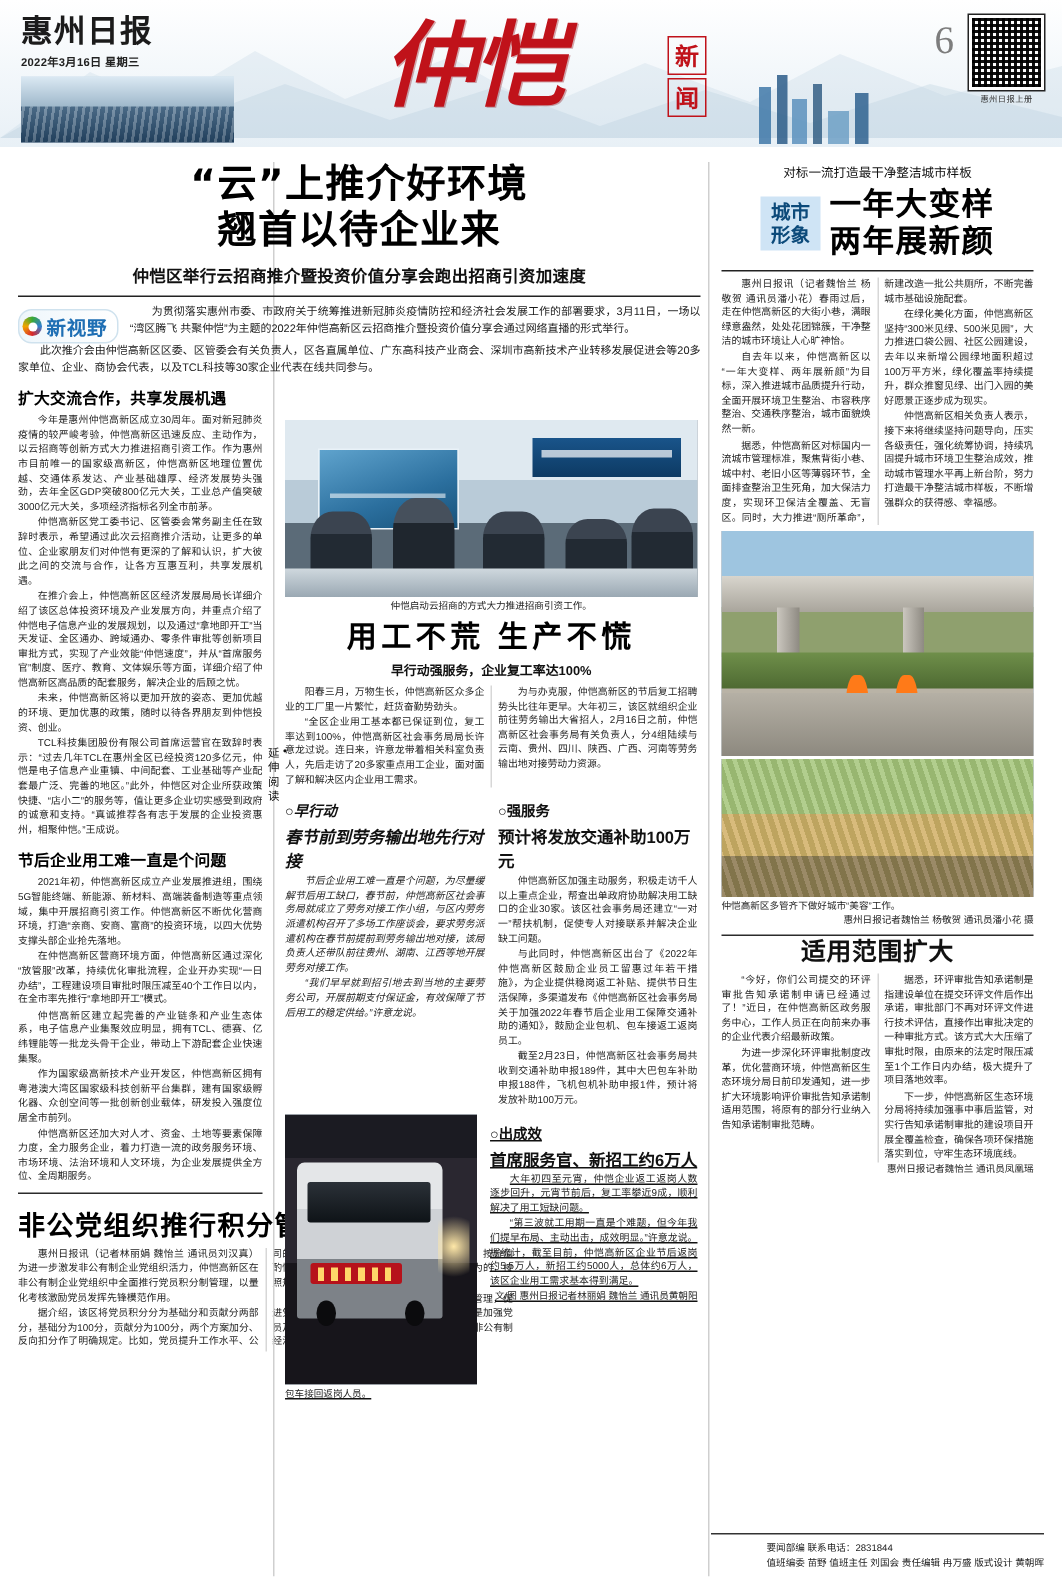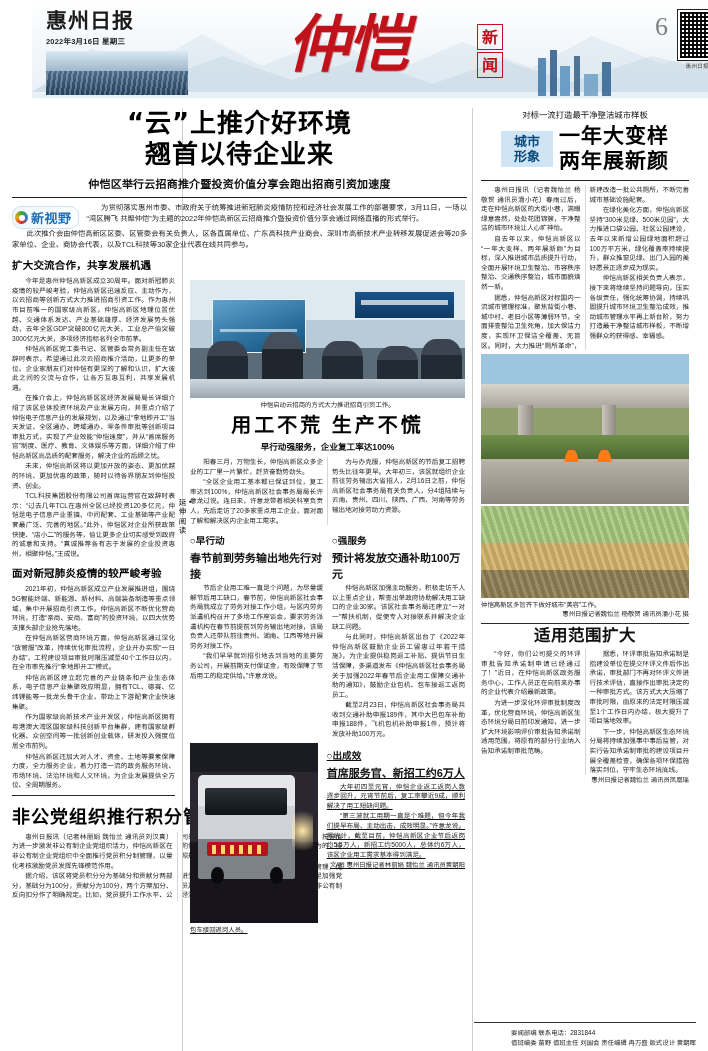--- a/index.html
+++ b/index.html
@@ -6,21 +6,21 @@
   * { box-sizing: border-box; }
   html, body { margin:0; padding:0; }
   body {
     width:708px; height:1051px;
     background:#ffffff;
     font-family:"Liberation Sans","DejaVu Sans",sans-serif;
     color:#111;
     overflow:hidden;
     position:relative;
   }
-  .page { width:708px; height:1051px; position:relative;padding-left:32px; }
+  .page { width:708px; height:1051px; position:relative; }
 
   
   .masthead {
     position:relative; height:98px; width:708px;
     background:linear-gradient(180deg,#ffffff 0%,#f4f8fb 45%,#e8f0f6 100%);
     overflow:hidden;
   }
   .mast-mountains {
     position:absolute; left:0; top:8px; width:708px; height:84px;
     opacity:.55;
@@ -271,21 +271,21 @@
     content:""; position:absolute; inset:0;
     background:repeating-linear-gradient(72deg, rgba(255,255,255,.12) 0 3px, rgba(60,80,30,.14) 3px 7px);
   }
 
   
   .rt-kicker { font-size:8.4px; text-align:center; color:#111; margin-bottom:4px; }
   .badge-head { display:flex; align-items:center; gap:6px; justify-content:center; }
   .sq-badge {
     background:#cfe4f5; color:#0c4a7a; font-weight:bold;
     font-size:13px; line-height:15px; padding:3px 3px; text-align:center;
-    width:52px;
+    width:40px;
   }
   .rt-title {
     font-weight:bold; font-size:21px; line-height:25px; letter-spacing:1px;
     color:#000; font-family:"DejaVu Sans","Liberation Sans",sans-serif;
   }
 
   
   .mid-title {
     font-weight:bold; font-size:20px; line-height:24px; text-align:center;
     letter-spacing:3px; color:#000; margin-top:4px;
@@ -401,21 +401,21 @@
         <div style="margin-top:6px;">
           <div class="sec-head">扩大交流合作，共享发展机遇</div>
           <div class="bodytext">
             <p>今年是惠州仲恺高新区成立30周年。面对新冠肺炎疫情的较严峻考验，仲恺高新区迅速反应、主动作为，以云招商等创新方式大力推进招商引资工作。作为惠州市目前唯一的国家级高新区，仲恺高新区地理位置优越、交通体系发达、产业基础雄厚、经济发展势头强劲，去年全区GDP突破800亿元大关，工业总产值突破3000亿元大关，多项经济指标名列全市前茅。</p>
             <p>仲恺高新区党工委书记、区管委会常务副主任在致辞时表示，希望通过此次云招商推介活动，让更多的单位、企业家朋友们对仲恺有更深的了解和认识，扩大彼此之间的交流与合作，让各方互惠互利，共享发展机遇。</p>
             <p>在推介会上，仲恺高新区区经济发展局局长详细介绍了该区总体投资环境及产业发展方向，并重点介绍了仲恺电子信息产业的发展规划，以及通过“拿地即开工”当天发证、全区通办、跨域通办、零条件审批等创新项目审批方式，实现了产业效能“仲恺速度”，并从“首席服务官”制度、医疗、教育、文体娱乐等方面，详细介绍了仲恺高新区高品质的配套服务，解决企业的后顾之忧。</p>
             <p>未来，仲恺高新区将以更加开放的姿态、更加优越的环境、更加优惠的政策，随时以待各界朋友到仲恺投资、创业。</p>
             <p>TCL科技集团股份有限公司首席运营官在致辞时表示：“过去几年TCL在惠州全区已经投资120多亿元，仲恺是电子信息产业重镇、中间配套、工业基础等产业配套最广泛、完善的地区。”此外，仲恺区对企业所获政策快捷、“店小二”的服务等，值让更多企业切实感受到政府的诚意和支持。“真诚推荐各有志于发展的企业投资惠州，相聚仲恺。”王成说。</p>
           </div>
 
-          <div class="sec-head">面对新冠肺炎疫情的较严峻考验</div>
+          <div class="sec-head">节后企业用工难一直是个问题</div>
           <div class="bodytext">
             <p>2021年初，仲恺高新区成立产业发展推进组，围绕5G智能终端、新能源、新材料、高端装备制造等重点领域，集中开展招商引资工作。仲恺高新区不断优化营商环境，打造“亲商、安商、富商”的投资环境，以四大优势支撑头部企业抢先落地。</p>
             <p>在仲恺高新区营商环境方面，仲恺高新区通过深化“放管服”改革，持续优化审批流程，企业开办实现“一日办结”，工程建设项目审批时限压减至40个工作日以内，在全市率先推行“拿地即开工”模式。</p>
             <p>仲恺高新区建立起完善的产业链条和产业生态体系，电子信息产业集聚效应明显，拥有TCL、德赛、亿纬锂能等一批龙头骨干企业，带动上下游配套企业快速集聚。</p>
             <p>作为国家级高新技术产业开发区，仲恺高新区拥有粤港澳大湾区国家级科技创新平台集群，建有国家级孵化器、众创空间等一批创新创业载体，研发投入强度位居全市前列。</p>
             <p>仲恺高新区还加大对人才、资金、土地等要素保障力度，全力服务企业，着力打造一流的政务服务环境、市场环境、法治环境和人文环境，为企业发展提供全方位、全周期服务。</p>
           </div>
         </div>
 
         <div style="margin-top:4px;">
@@ -451,21 +451,21 @@
         <div class="mid-title">用工不荒 生产不慌</div>
         <div class="mid-sub">早行动强服务，企业复工率达100%</div>
 
         <div class="bodytext flow2">
           <p>阳春三月，万物生长，仲恺高新区众多企业的工厂里一片繁忙，赶货奋勤势劲头。</p>
           <p>“全区企业用工基本都已保证到位，复工率达到100%，仲恺高新区社会事务局局长许意龙过说。连日来，许意龙带着相关科室负责人，先后走访了20多家重点用工企业，面对面了解和解决区内企业用工需求。</p>
           <p>为与办克服，仲恺高新区的节后复工招聘势头比往年更早。大年初三，该区就组织企业前往劳务输出大省招人，2月16日之前，仲恺高新区社会事务局有关负责人，分4组陆续与云南、贵州、四川、陕西、广西、河南等劳务输出地对接劳动力资源。</p>
         </div>
 
         <div style="display:flex;gap:9px;margin-top:3px;">
-          <div style="width:50%;">
+          <div style="width:50%;font-style:italic;">
             <div class="subsec">○早行动</div>
             <div class="subsec" style="font-size:11px;margin-top:0;">春节前到劳务输出地先行对接</div>
             <div class="bodytext">
               <p>节后企业用工难一直是个问题，为尽量缓解节后用工缺口，春节前，仲恺高新区社会事务局就成立了劳务对接工作小组，与区内劳务派遣机构召开了多场工作座谈会，要求劳务派遣机构在春节前提前到劳务输出地对接，该局负责人还带队前往贵州、湖南、江西等地开展劳务对接工作。</p>
               <p>“我们早早就到招引地去到当地的主要劳务公司，开展前期支付保证金，有效保障了节后用工的稳定供给。”许意龙说。</p>
             </div>
           </div>
           <div style="width:50%;">
             <div class="subsec">○强服务</div>
             <div class="subsec" style="font-size:11px;margin-top:0;">预计将发放交通补助100万元</div>

